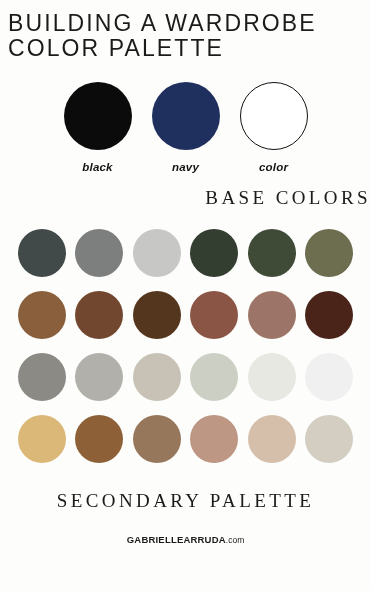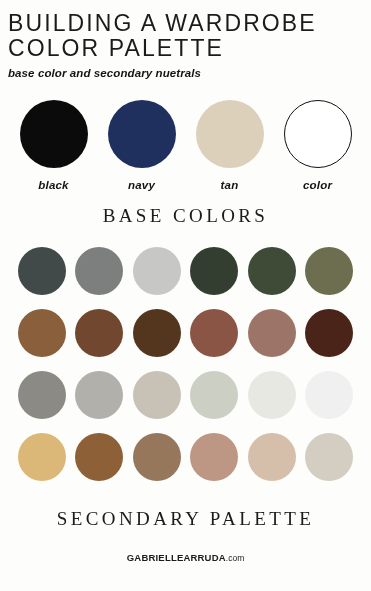--- a/index.html
+++ b/index.html
@@ -75,20 +75,21 @@
   .section-heading {
     text-align: center;
     font-family: "Liberation Serif", serif;
     font-size: 19px;
     letter-spacing: 3.4px;
     color: #1b1b1b;
     font-weight: 400;
   }
   .base-heading {
     margin-top: 14px;
+    text-align: right;
   }
 
   
   .grid {
     margin-top: 20px;
     padding: 0 18px;
     display: flex;
     flex-direction: column;
     gap: 14px;
   }
@@ -122,36 +123,31 @@
     font-size: 8.5px;
     text-align: center;
   }
 </style>
 </head>
 <body>
 
 <div class="header">
   <div class="title-line">BUILDING A WARDROBE</div>
   <div class="title-line">COLOR PALETTE</div>
-  <div class="subtitle">base color and secondary nuetrals</div>
 </div>
 
 <div class="base-section">
   <div class="base-row">
       <div class="base-item">
         <div class="base-swatch" style="background: rgb(11, 11, 12);"></div>
         <div class="base-label">black</div>
       </div>
       <div class="base-item">
         <div class="base-swatch" style="background: rgb(31, 47, 94);"></div>
         <div class="base-label">navy</div>
-      </div>
-      <div class="base-item">
-        <div class="base-swatch" style="background: rgb(221, 208, 186);"></div>
-        <div class="base-label">tan</div>
       </div>
       <div class="base-item">
         <div class="base-swatch outlined" style="background: rgb(255, 255, 255);"></div>
         <div class="base-label">color</div>
       </div>
     </div>
   <div class="section-heading base-heading">BASE COLORS</div>
 </div>
 
 <div class="grid">

